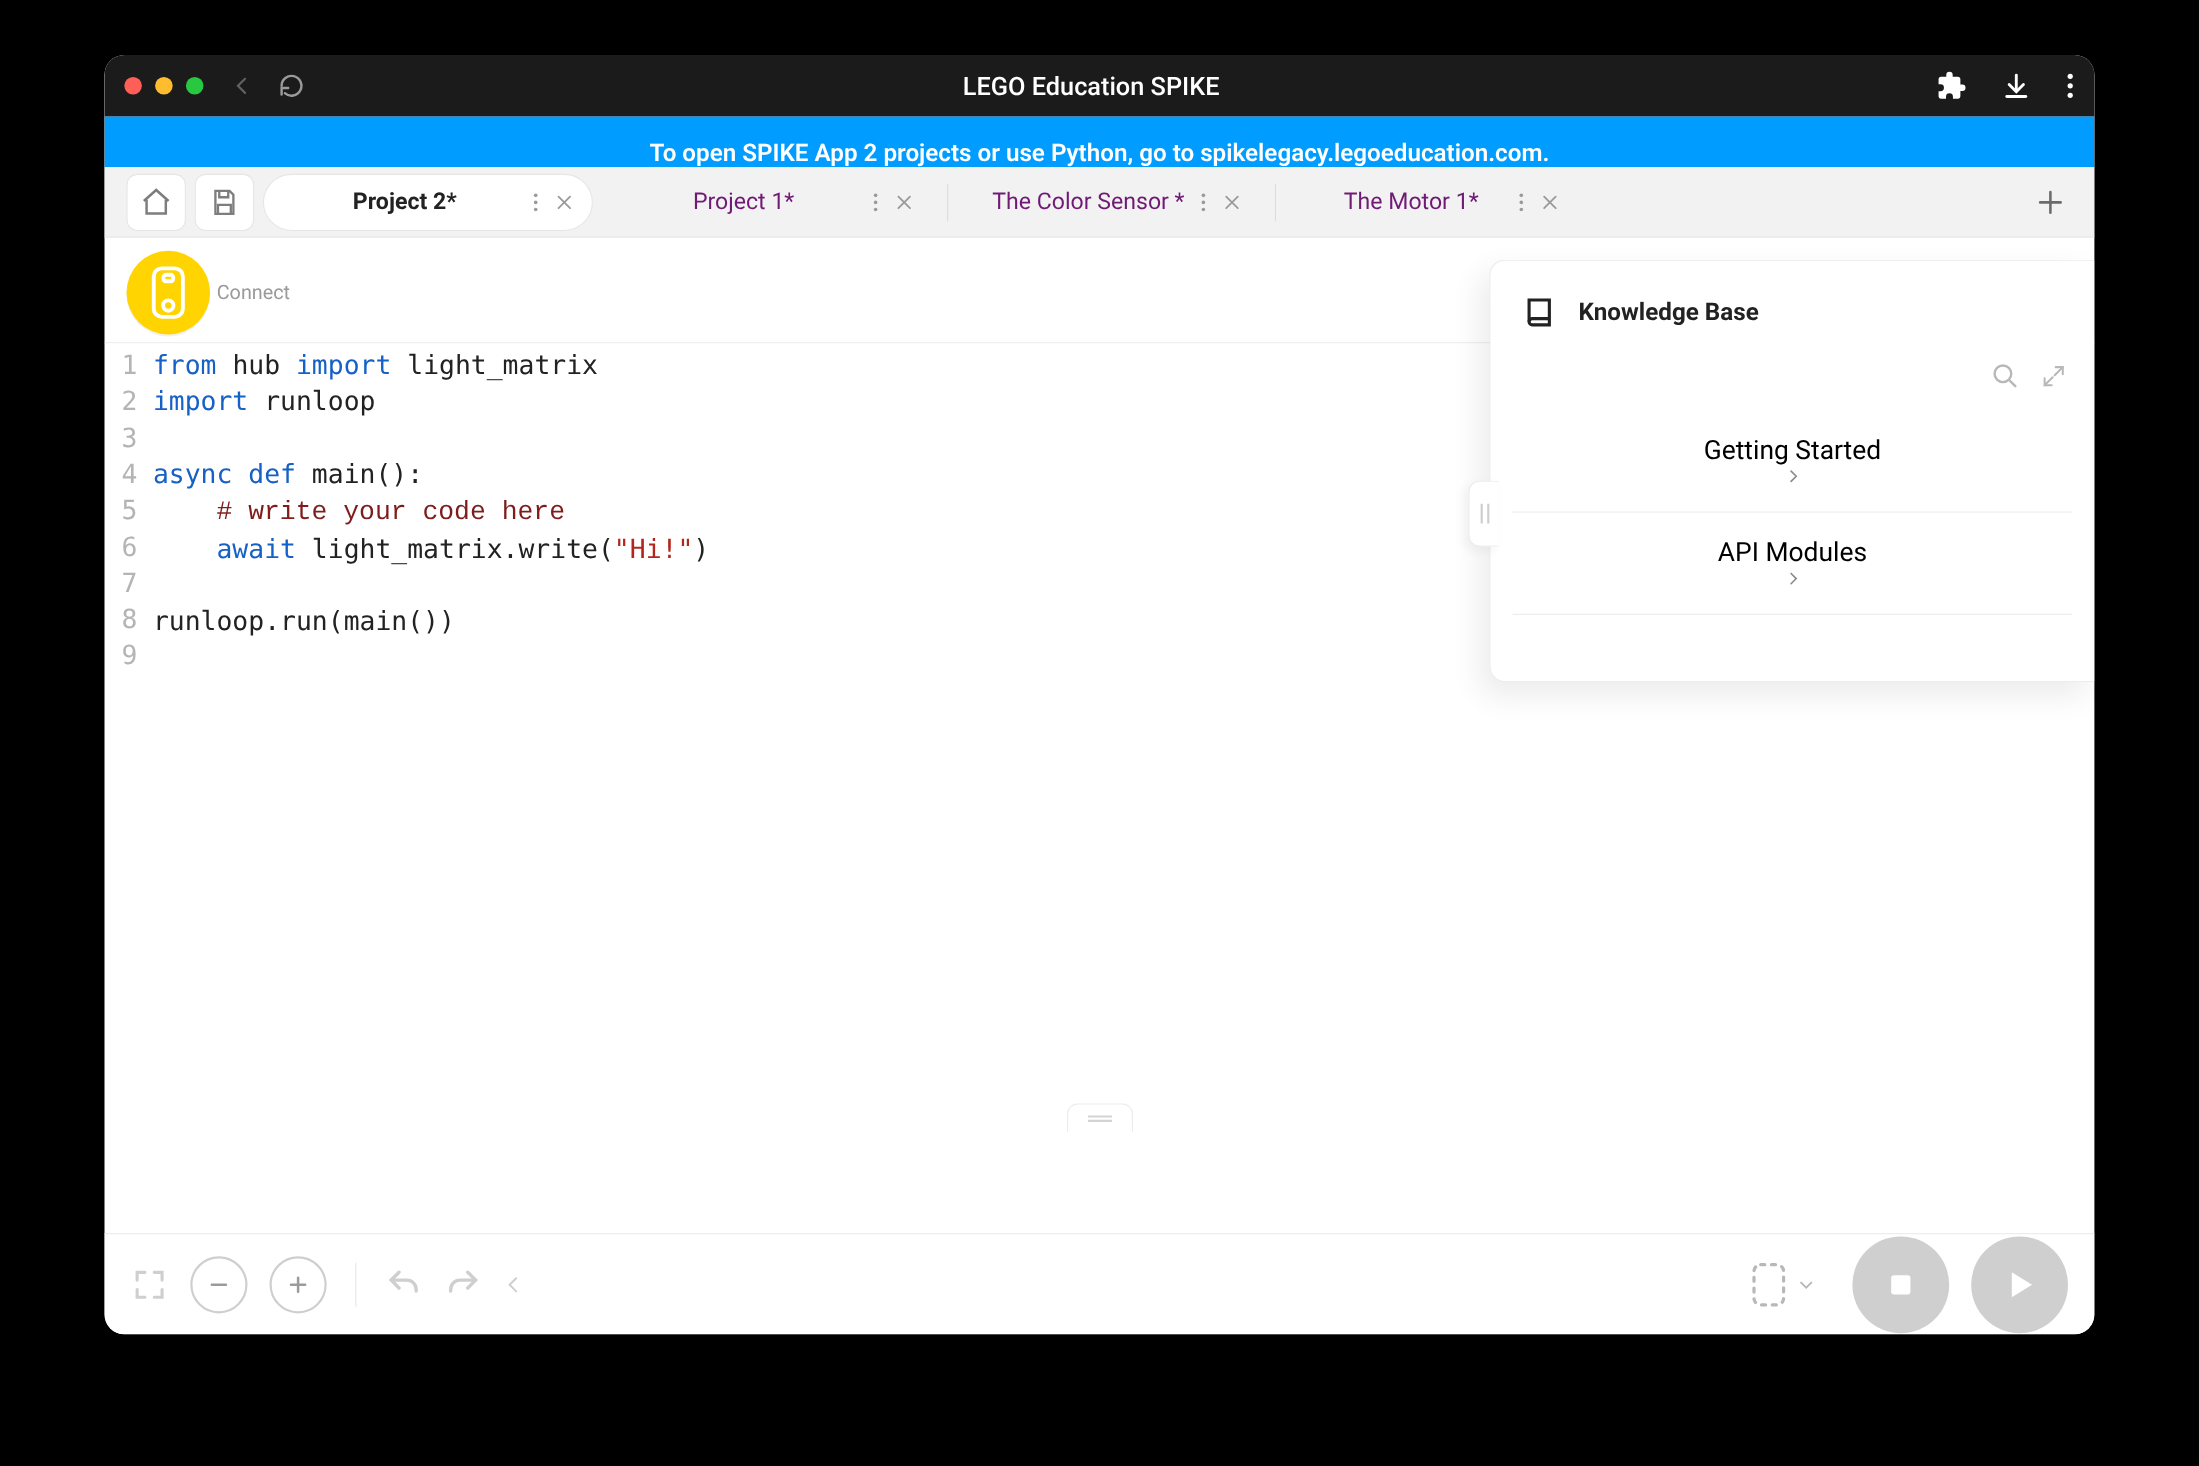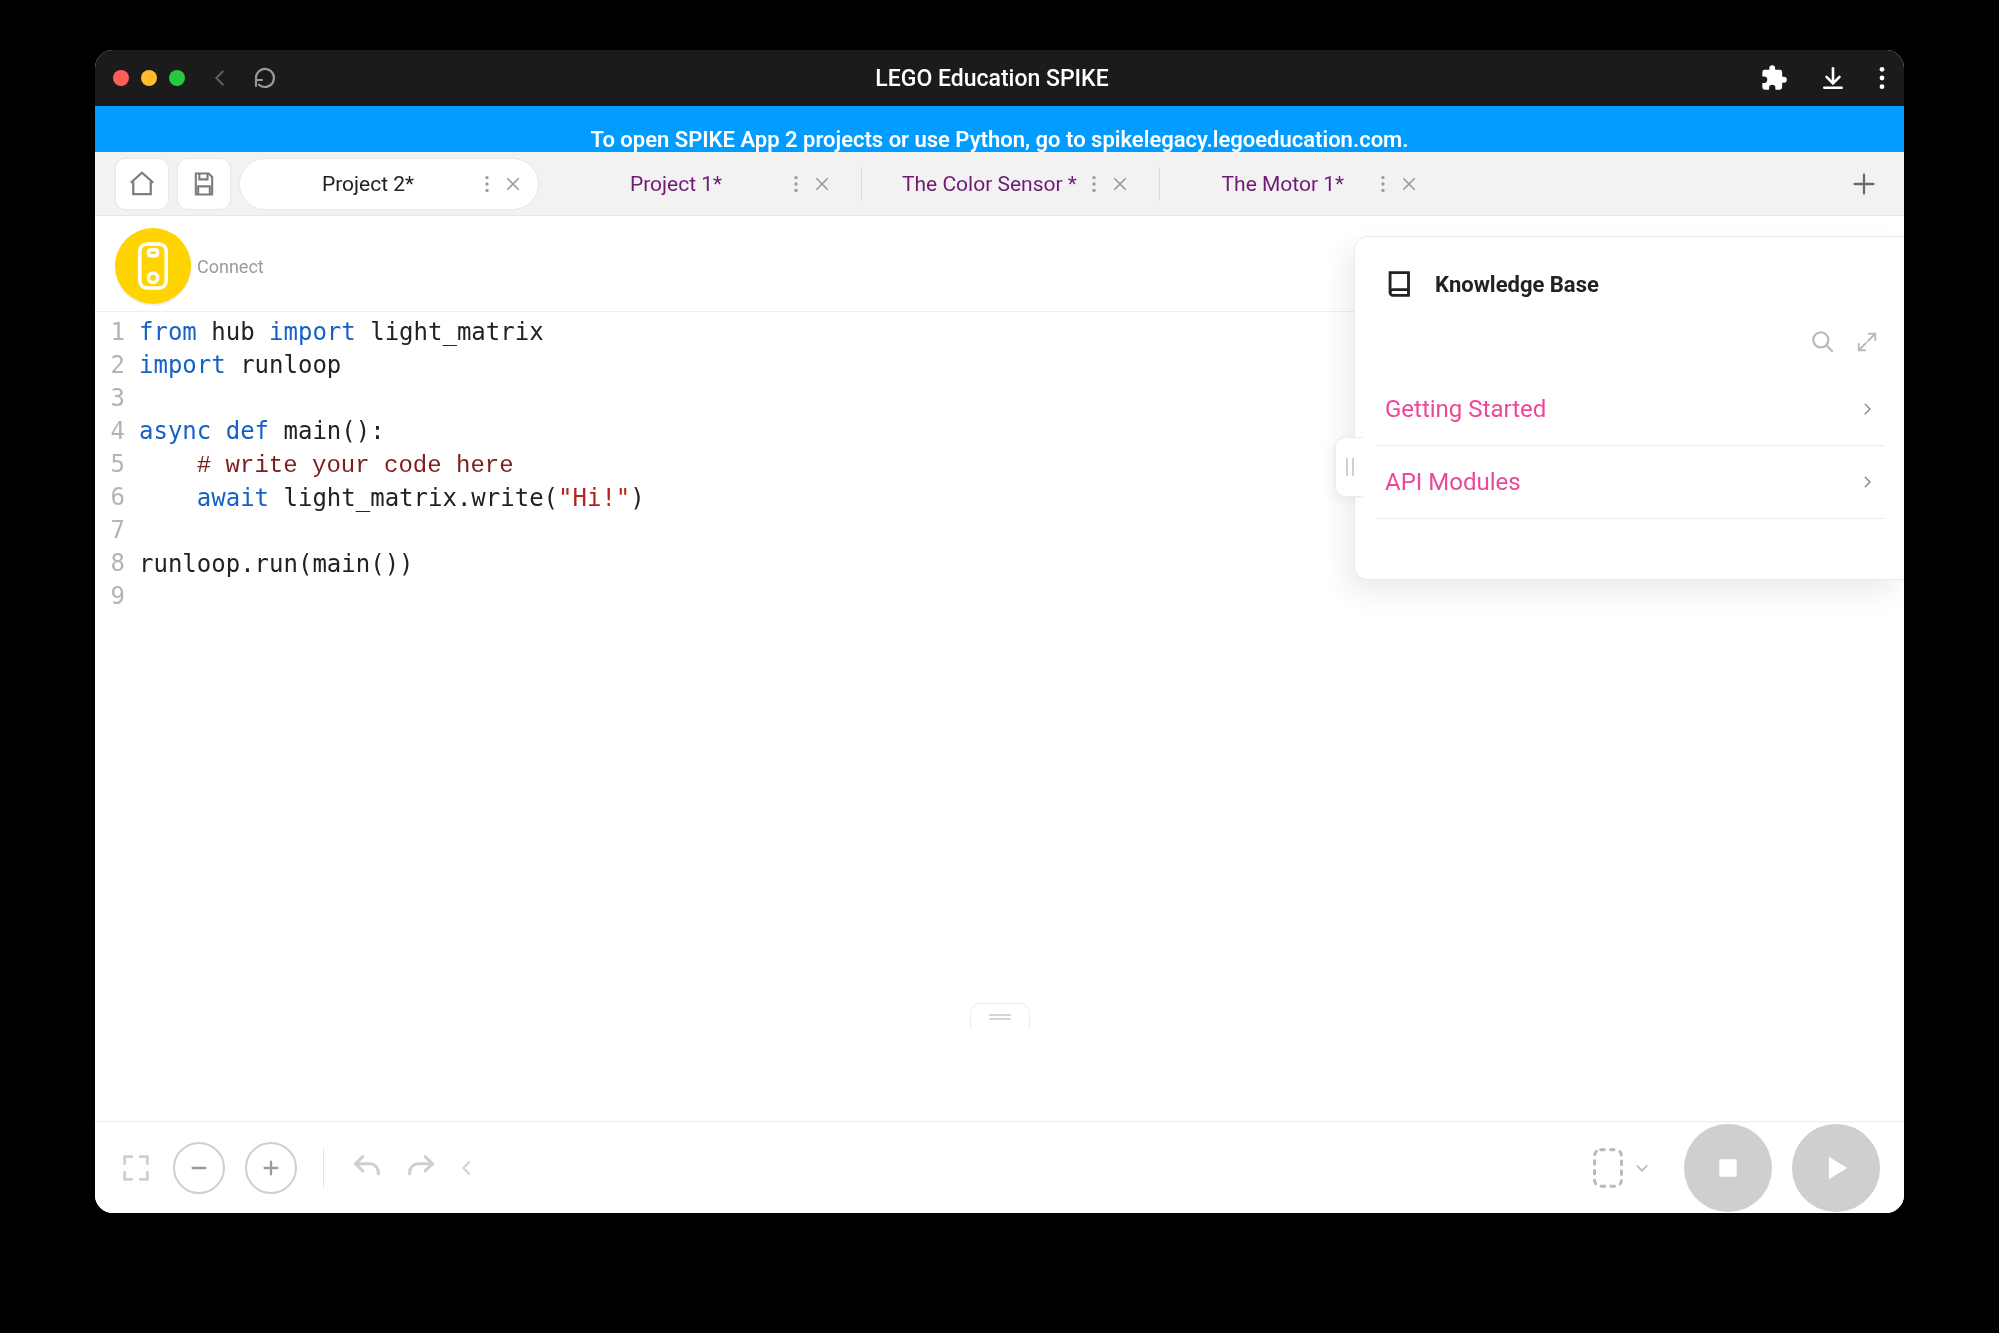--- a/index.html
+++ b/index.html
@@ -30,21 +30,21 @@
   .banner { height: 46px; background: #009cff; color: #fff; display: flex; align-items: flex-end; justify-content: center; font-size: 22px; font-weight: 600; }
 
   
   .tabstrip { height: 64px; background: #f2f2f2; border-bottom: 1px solid #e6e6e6; display: flex; align-items: center; padding: 0 20px; gap: 8px; }
   .sqbtn { width: 54px; height: 52px; border-radius: 10px; background: #fff; display: flex; align-items: center; justify-content: center; color: #7d7d7d; border: 1px solid #e6e6e6; }
   .tab {
     height: 52px; display: flex; align-items: center; padding: 0 16px 0 26px; gap: 14px;
     color: #701a75; font-size: 21px; min-width: 300px; position: relative;
   }
   .tab .label { flex: 1; text-align: center; }
-  .tab.active { background: #fff; border: 1px solid #e6e6e6; border-radius: 26px; color: #222; font-weight: 400; }
+  .tab.active { background: #fff; border: 1px solid #e6e6e6; border-radius: 26px; color: #222; font-weight: 700; }
   .tab .controls { display: flex; align-items: center; gap: 14px; color: #9a9a9a; }
   .tabstrip .spacer { margin-left: auto; }
   .tabstrip .sep { width: 1px; height: 34px; background: #dcdcdc; margin: 0 6px; }
   .plus { width: 40px; height: 40px; display: flex; align-items: center; justify-content: center; color: #6b6b6b; }
 
   
   .main { flex: 1; position: relative; display: flex; }
   .connect-wrap { position: absolute; left: 20px; top: 12px; display: flex; flex-direction: row; align-items: center; gap: 6px; z-index: 3; }
   .connect-btn { width: 76px; height: 76px; border-radius: 50%; background: #ffd400; display: flex; align-items: center; justify-content: center; box-shadow: 0 2px 0 rgba(0,0,0,.06); }
   .connect-label { color: #9a9a9a; font-size: 18px; }
@@ -58,21 +58,21 @@
 
   
   .kb {
     position: absolute; right: 0; top: 20px; width: 550px; background: #fff;
     border: 1px solid #ececec; border-right: none; border-radius: 14px 0 0 14px;
     box-shadow: -8px 12px 28px rgba(0,0,0,.08);
     padding: 26px 20px 60px 20px;
   }
   .kb-header { display: flex; align-items: center; gap: 18px; font-size: 22px; font-weight: 700; color: #222; padding: 4px 8px 28px 8px; }
   .kb-tools { display: flex; justify-content: flex-end; gap: 20px; color: #b8b8b8; padding: 0 6px 18px 0; }
-  .kb-item { display: flex; align-items: center; justify-content: space-between; padding: 22px 10px; border-bottom: 1px solid #ececec; font-size: 24px; color: #ec4899; }
+  .kb-item { display: flex; align-items: center; justify-content: space-between; padding: 22px 10px; border-bottom: 1px solid #ececec; font-size: 24px; color: #000000; flex-direction: column; }
   .kb-handle { position: absolute; left: -20px; top: 200px; width: 28px; height: 60px; background: #fff; border: 1px solid #ececec; border-right: none; border-radius: 10px 0 0 10px; display: flex; align-items: center; justify-content: center; color: #cfcfcf; box-shadow: -4px 4px 10px rgba(0,0,0,.05); }
 
   
   .bottom-handle { position: absolute; left: 50%; transform: translateX(-50%); bottom: 92px; width: 60px; height: 26px; background: #fff; border: 1px solid #ececec; border-bottom: none; border-radius: 10px 10px 0 0; display: flex; align-items: center; justify-content: center; color: #d4d4d4; }
 
   
   .footer { height: 92px; border-top: 1px solid #ececec; background: #fff; display: flex; align-items: center; padding: 0 24px; gap: 20px; }
   .circ { width: 52px; height: 52px; border-radius: 50%; border: 2px solid #cfcfcf; display: flex; align-items: center; justify-content: center; color: #9b9b9b; font-size: 24px; }
   .ghost { color: #cfcfcf; }
   .thin-sep { width: 1px; height: 40px; background: #e6e6e6; margin: 0 6px; }

